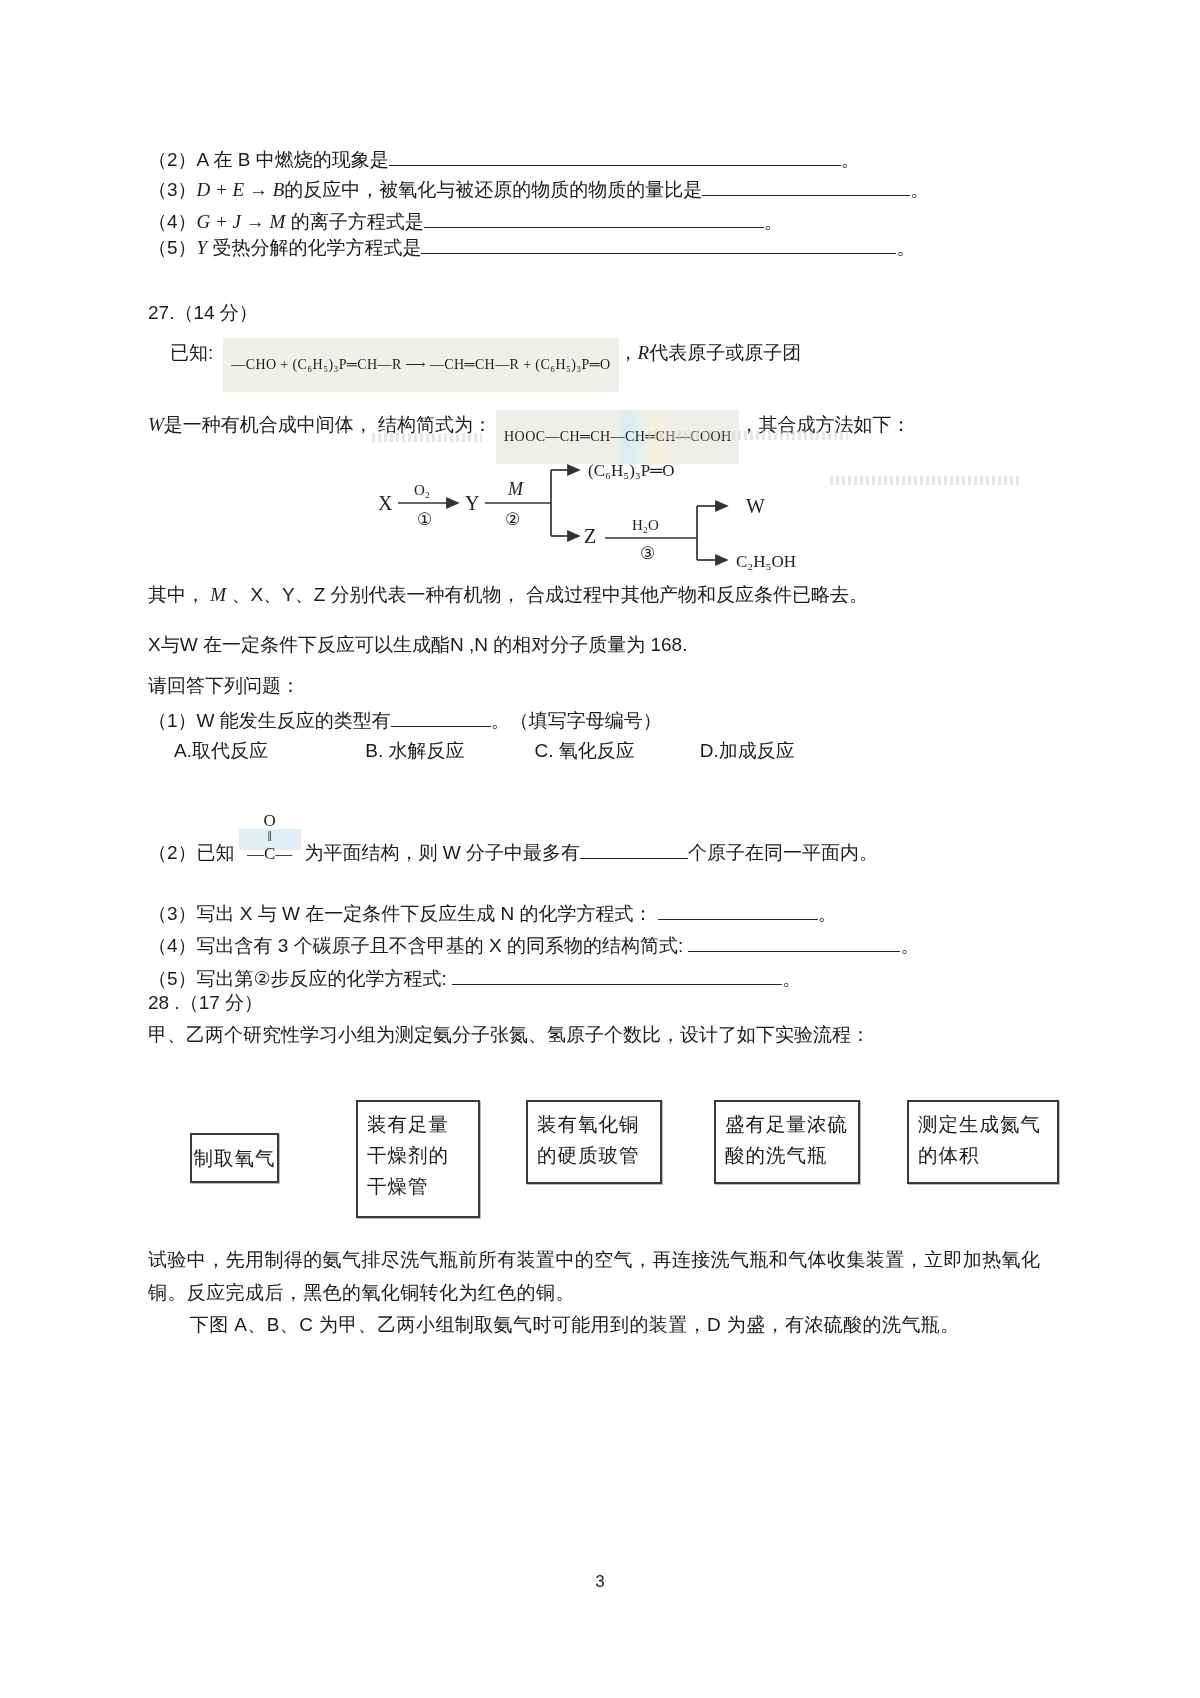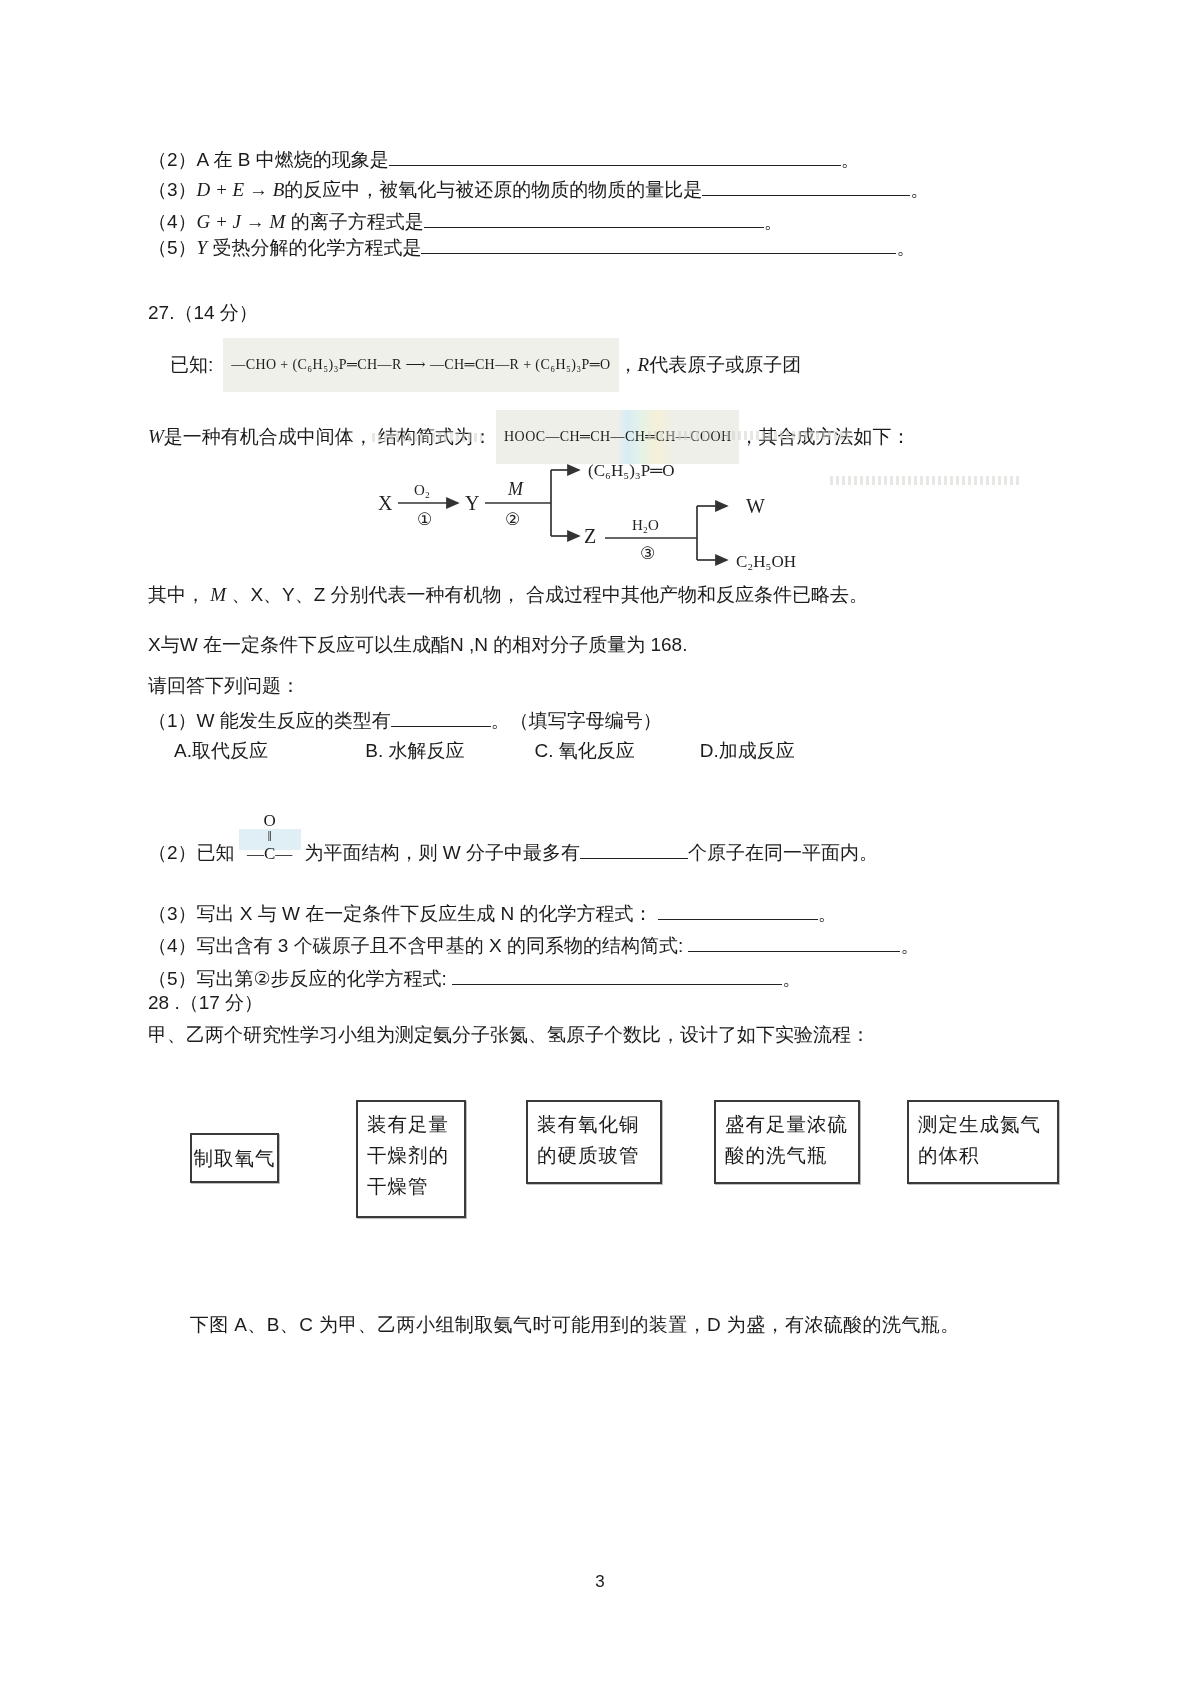--- a/index.html
+++ b/index.html
@@ -12,21 +12,21 @@
   .math{font-family:"Liberation Serif","DejaVu Serif",serif;font-style:italic;}
   .blank{display:inline-block;height:5px;border-bottom:1.6px solid #222;vertical-align:baseline;}
   .formula{
     font-family:"Liberation Serif","DejaVu Serif","DejaVu Sans",serif;
     font-size:14px;letter-spacing:.4px;background:#f0f0ea;padding:12px 8px;
     display:inline-block;vertical-align:middle;
   }
   .formula.hl{
     background:linear-gradient(90deg,#efefe9 0%,#efefe9 50%,#d7ecf4 54%,#e6f2e6 60%,#f4f0d8 66%,#efefe9 73%,#efefe9 100%);
   }
-  .flexline{display:flex;align-items:center;}
+  .flexline{display:flex;align-items:flex-start;}
   .carbonyl{
     display:inline-block;width:62px;text-align:center;margin:0 4px;
     font-family:"Liberation Serif","DejaVu Serif","DejaVu Sans",serif;
     background:linear-gradient(180deg,rgba(255,255,255,0) 0 32%,#e0eef5 32% 72%,rgba(255,255,255,0) 72%);
   }
   .carbonyl span{display:block;}
   .cb-o{font-size:17px;line-height:18px;}
   .cb-b{font-size:15px;line-height:13px;}
   .cb-c{font-size:17px;line-height:22px;}
   .opt{display:inline-block;}
@@ -143,22 +143,23 @@
   </div>
   <div class="abs" style="top:964px">
     <span>（5）写出第②步反应的化学方程式:</span> <span class="blank" style="width:330px"></span><span>。</span>
   </div>
 
   <div class="abs" style="top:988px">28 .（17 分）</div>
   <div class="abs" style="top:1020px">甲、乙两个研究性学习小组为测定氨分子张氮、氢原子个数比，设计了如下实验流程：</div>
 
   <div style="position:absolute;left:148px;top:1100px;width:924px;height:125px">
     <div class="fbox center" style="left:42px;top:33px;width:89px;height:50px">制取氧气</div>
-    <div class="fbox" style="left:208px;top:0;width:110px;height:118px">装有足量干燥剂的干燥管</div>
+    <div class="fbox" style="left:208px;top:0;width:124px;height:118px">装有足量干燥剂的干燥管</div>
     <div class="fbox" style="left:378px;top:0;width:136px;height:84px">装有氧化铜的硬质玻管</div>
     <div class="fbox" style="left:566px;top:0;width:146px;height:84px">盛有足量浓硫酸的洗气瓶</div>
     <div class="fbox" style="left:759px;top:0;width:152px;height:84px">测定生成氮气的体积</div>
   </div>
 
+  <div class="para" style="top:1243px">试验中，先用制得的氨气排尽洗气瓶前所有装置中的空气，再连接洗气瓶和气体收集装置，立即加热氧化铜。反应完成后，黑色的氧化铜转化为红色的铜。</div>
   <div class="para" style="top:1308px;text-indent:2.2em">下图 A、B、C 为甲、乙两小组制取氨气时可能用到的装置，D 为盛，有浓硫酸的洗气瓶。</div>
 
   <div class="pageno">3</div>
 </div>
 
 </body></html>

